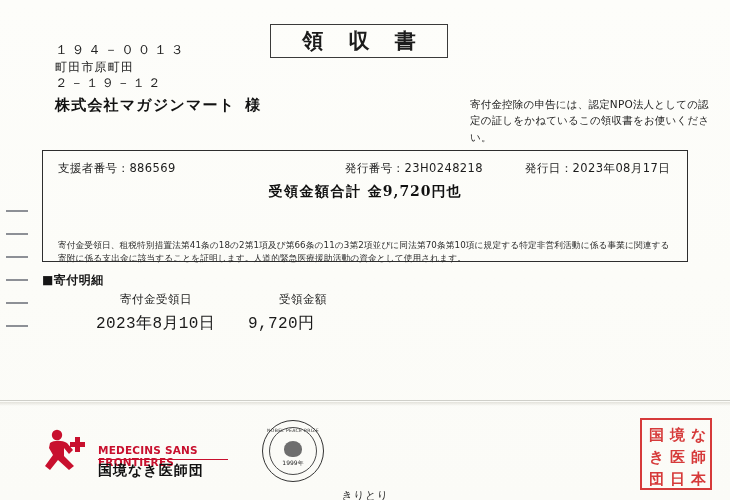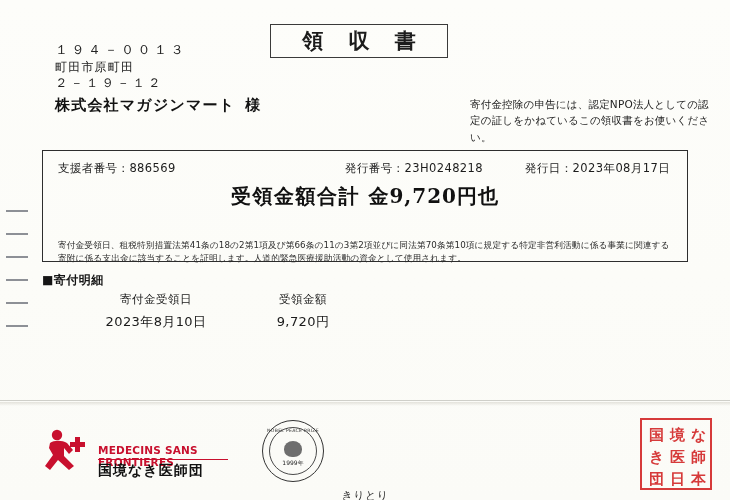--- a/index.html
+++ b/index.html
@@ -120,21 +120,21 @@
   .meta-supporter { left: 58px; }
   .meta-issueno { left: 345px; }
   .meta-issuedate { left: 525px; }
 
   .amount-line {
     position: absolute;
     left: 42px;
     top: 183px;
     width: 646px;
     text-align: center;
-    font-size: 20px;
+    font-size: 14px;
     color: #111;
     letter-spacing: 1.5px;
     font-weight: bold;
   }
   .amount-line .amt {
     font-family: "DejaVu Serif", "Liberation Serif", serif;
     letter-spacing: 1px;
   }
   .stmt-line {
     position: absolute;
@@ -176,24 +176,24 @@
     border-collapse: collapse;
   }
   .detail-table th {
     font-weight: normal;
     text-align: center;
     padding: 0 16px 6px 16px;
     letter-spacing: 0.5px;
     font-size: 11.5px;
   }
   .detail-table td {
-    text-align: center;
     padding: 0 16px;
     letter-spacing: 0.4px;
-    font-size: 13px;
+    font-size: 16px;
+    font-family: Liberation Mono, monospace;
   }
   .detail-table .col-date { min-width: 120px; }
   .detail-table .col-amt { min-width: 110px; }
 
   
   .crease {
     position: absolute;
     left: 0;
     top: 400px;
     width: 730px;

